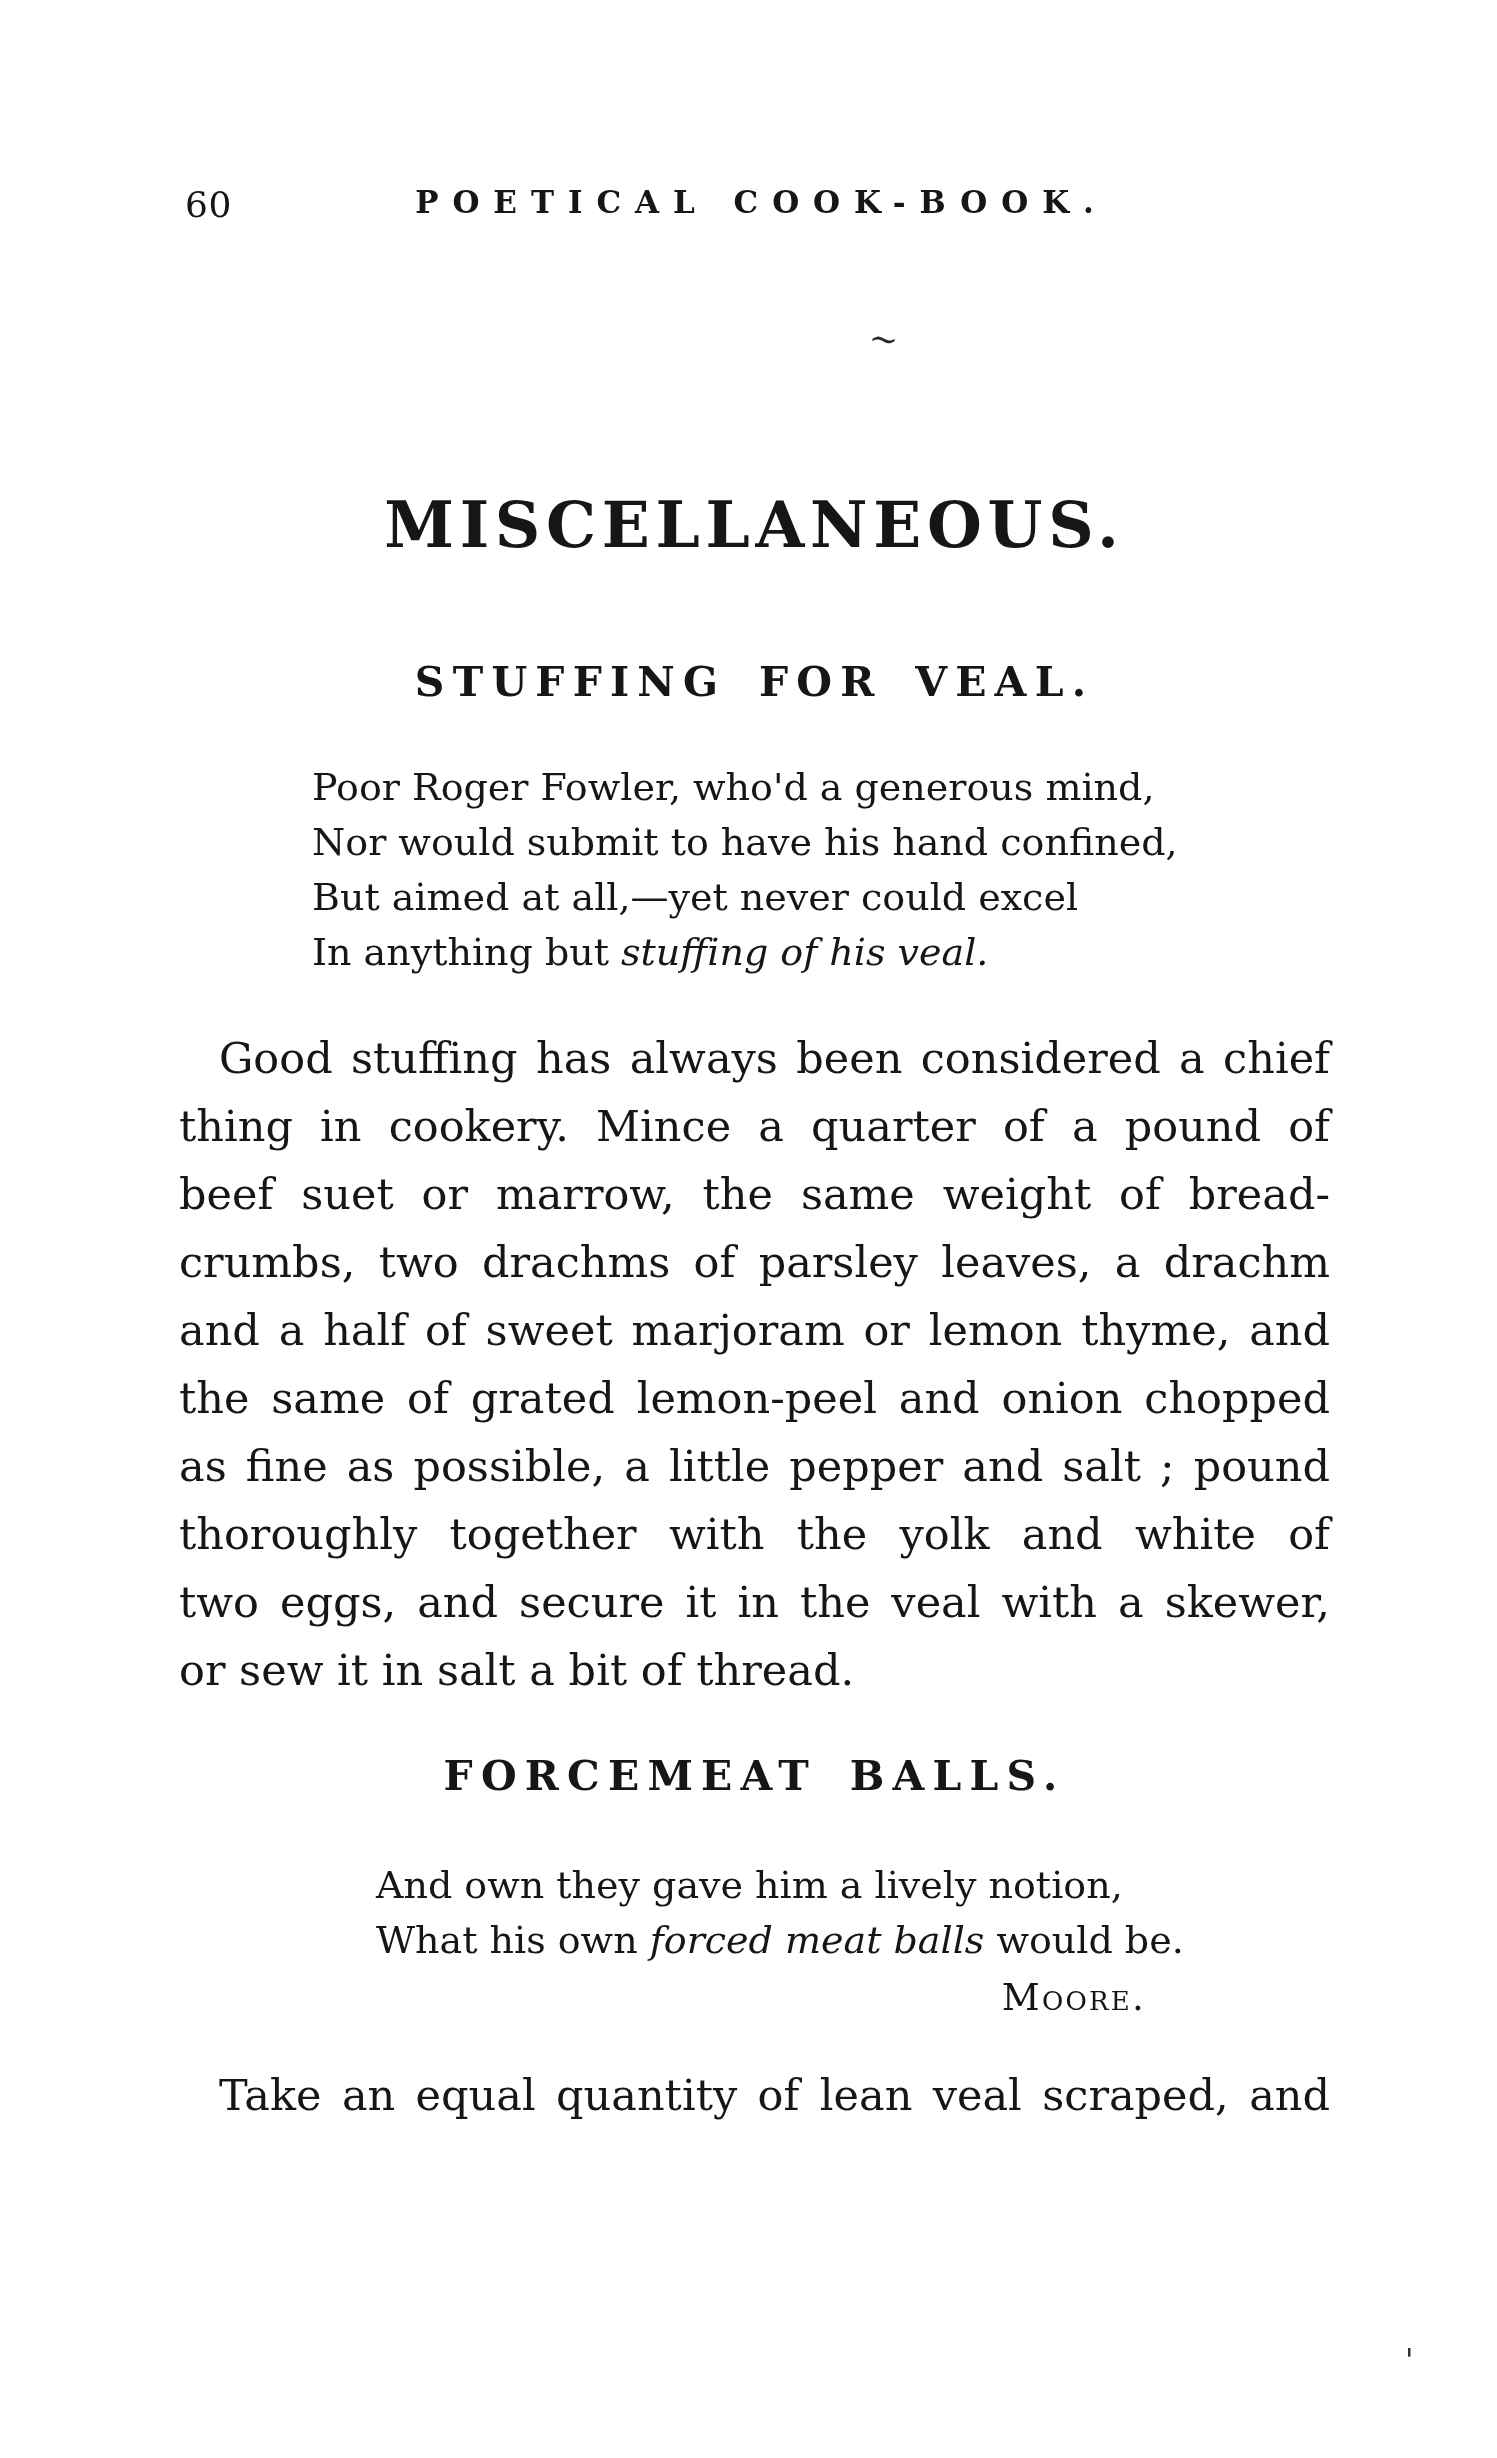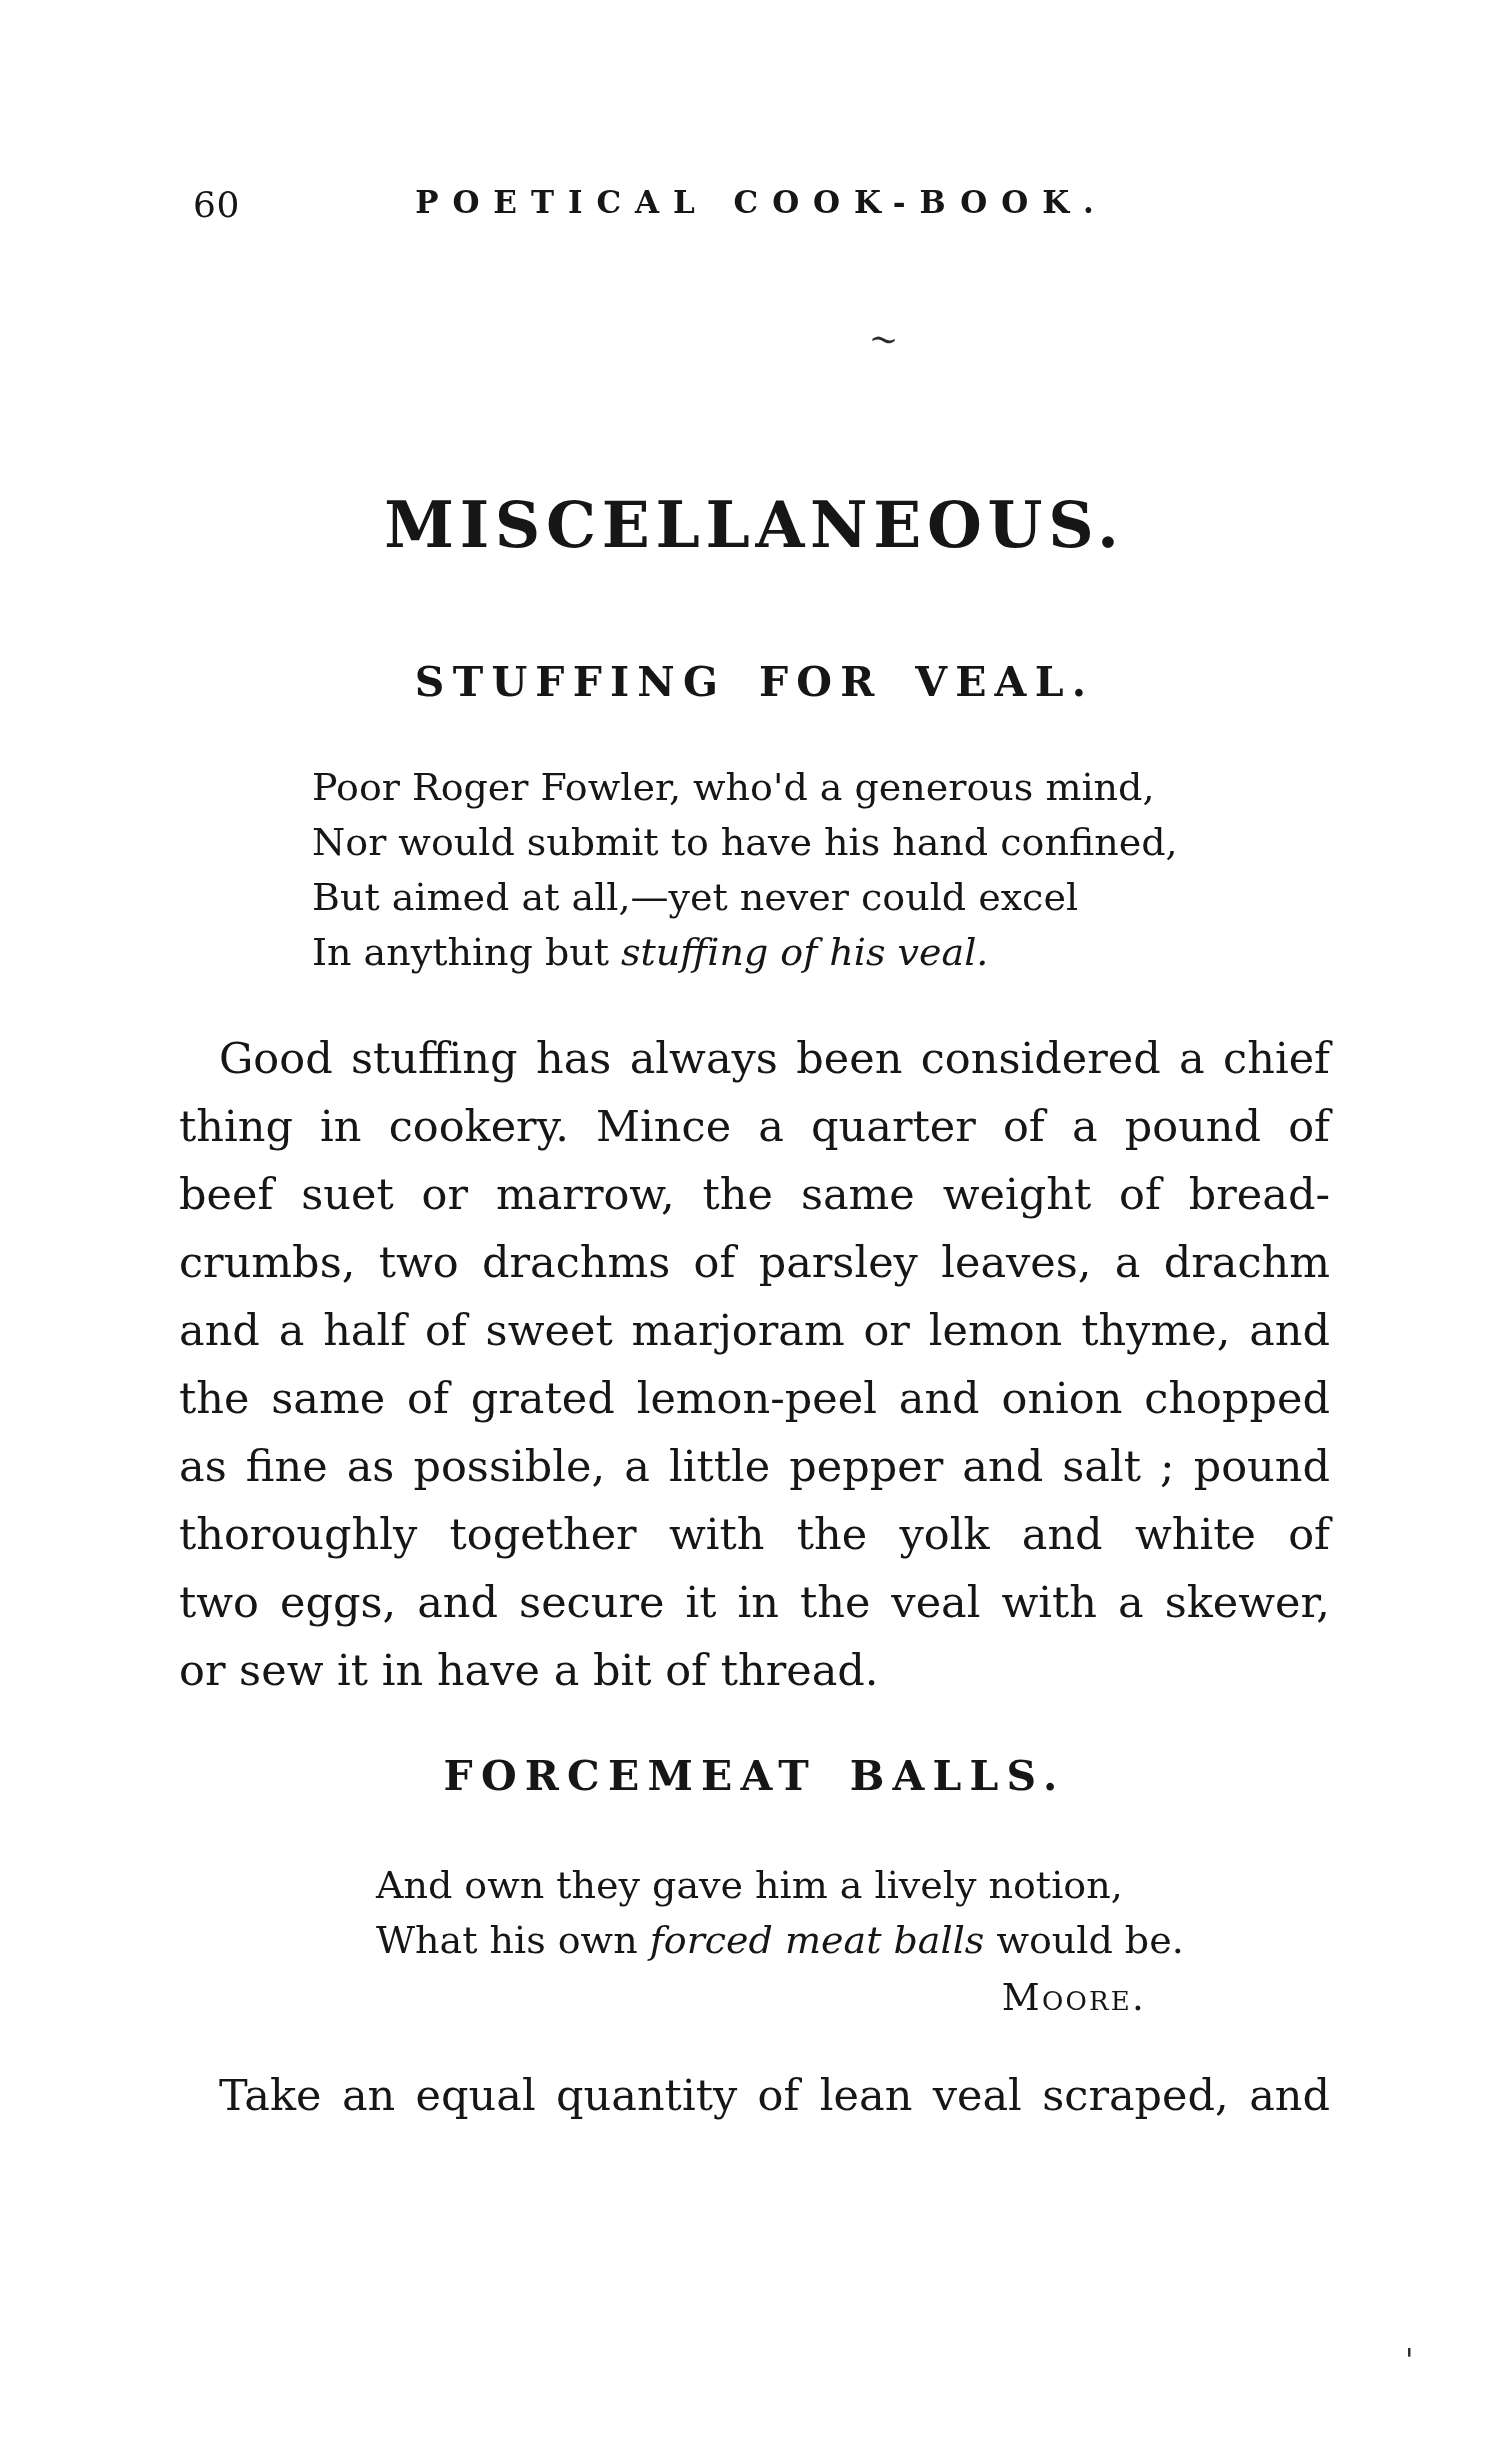--- a/index.html
+++ b/index.html
@@ -19,21 +19,21 @@
     top: 0;
     width: 1151px;
   }
   .running-head {
     position: relative;
     margin-top: 184px;
     height: 48px;
   }
   .page-num {
     position: absolute;
-    left: 14px;
+    left: 6px;
     top: 0;
     font-size: 36px;
     letter-spacing: 0.02em;
   }
   .running-title {
     display: block;
     text-align: center;
     font-size: 31px;
     letter-spacing: 0.45em;
     padding-left: 0.45em;
@@ -126,21 +126,21 @@
     <div class="body-para para-1">
       <div class="body-line line-just indent">Good stuffing has always been considered a chief</div>
       <div class="body-line line-just">thing in cookery. Mince a quarter of a pound of</div>
       <div class="body-line line-just">beef suet or marrow, the same weight of bread-</div>
       <div class="body-line line-just">crumbs, two drachms of parsley leaves, a drachm</div>
       <div class="body-line line-just">and a half of sweet marjoram or lemon thyme, and</div>
       <div class="body-line line-just">the same of grated lemon-peel and onion chopped</div>
       <div class="body-line line-just">as fine as possible, a little pepper and salt ; pound</div>
       <div class="body-line line-just">thoroughly together with the yolk and white of</div>
       <div class="body-line line-just">two eggs, and secure it in the veal with a skewer,</div>
-      <div class="body-line">or sew it in have a bit of thread.</div>
+      <div class="body-line">or sew it in salt a bit of thread.</div>
     </div>
 
     <h2 class="section-heading heading-2">FORCEMEAT BALLS.</h2>
 
     <div class="poem poem-2">
       <div class="poem-line">And own they gave him a lively notion,</div>
       <div class="poem-line"><span>What his own </span><em>forced meat balls</em><span> would be.</span></div>
     </div>
 
     <div class="attribution">Moore.</div>

